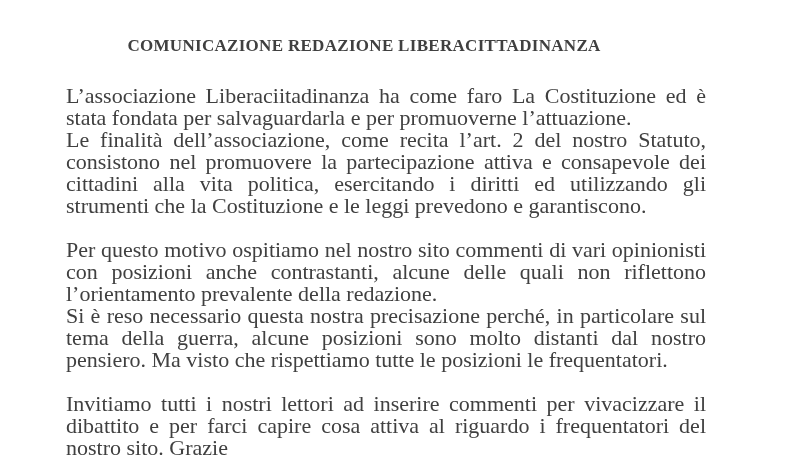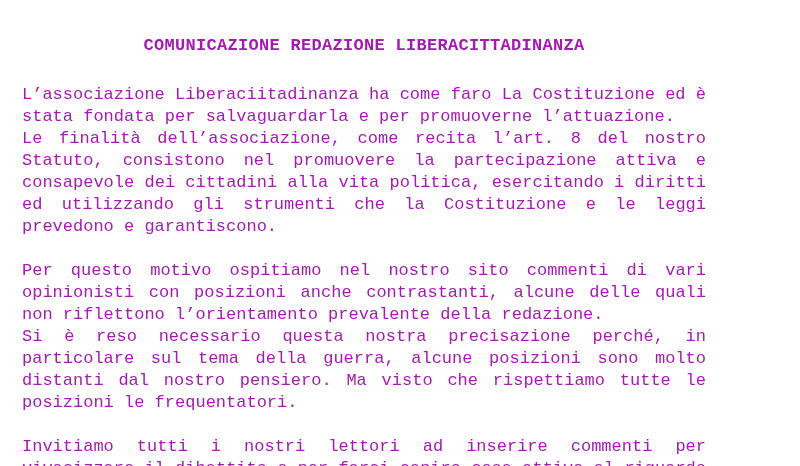--- a/index.html
+++ b/index.html
@@ -2,55 +2,56 @@
 <html lang="it"><head>
 <meta charset="utf-8">
 <style>
   * { margin: 0; padding: 0; box-sizing: border-box; }
   html, body { background: #ffffff; }
   .page {
     width: 728px;
     height: 466px;
     background: #ffffff;
     overflow: hidden;
-    font-family: Liberation Mono, monospace;
-    color: #a21caf;
+    font-family: Liberation Serif, serif;
+    color: #404040;
   }
   .content {
     padding: 36px 22px 0 22px;
   }
   .doc-title {
     font-size: 17px;
     font-weight: bold;
     text-align: center;
     letter-spacing: 0.3px;
     margin-bottom: 29px;
     white-space: nowrap;
   }
   .para {
-    font-size: 17px;
+    font-size: 22px;
     line-height: 22px;
     text-align: justify;
     text-justify: inter-word;
+    margin-left: 44px;
   }
   .block-gap {
     margin-top: 22px;
   }
 </style>
 </head>
 <body>
 
 <div class="page">
   <div class="content">
 
     <h1 class="doc-title">COMUNICAZIONE REDAZIONE LIBERACITTADINANZA</h1>
 
     <p class="para">L’associazione Liberaciitadinanza ha come faro La Costituzione ed è stata fondata per salvaguardarla e per promuoverne l’attuazione.</p>
 
-    <p class="para">Le finalità dell’associazione, come recita l’art. 8 del nostro Statuto, consistono nel promuovere la partecipazione attiva e consapevole dei cittadini alla vita politica, esercitando i diritti ed utilizzando gli strumenti che la Costituzione e le leggi prevedono e garantiscono.</p>
+    <p class="para">Le finalità dell’associazione, come recita l’art. 2 del nostro Statuto, consistono nel promuovere la partecipazione attiva e consapevole dei cittadini alla vita politica, esercitando i diritti ed utilizzando gli strumenti che la Costituzione e le leggi prevedono e garantiscono.</p>
 
 
     <p class="para block-gap">Per questo motivo ospitiamo nel nostro sito commenti di vari opinionisti con posizioni anche contrastanti, alcune delle quali  non riflettono l’orientamento prevalente della redazione.</p>
 
     <p class="para">Si è reso necessario questa nostra precisazione perché, in particolare sul tema della guerra, alcune posizioni sono  molto distanti dal nostro pensiero. Ma visto che rispettiamo tutte le posizioni le frequentatori.</p>
 
     <p class="para block-gap">Invitiamo tutti i nostri lettori ad inserire commenti per vivacizzare il dibattito e per farci capire cosa attiva al riguardo i frequentatori del nostro sito. Grazie</p>
 
   </div>
 </div>

